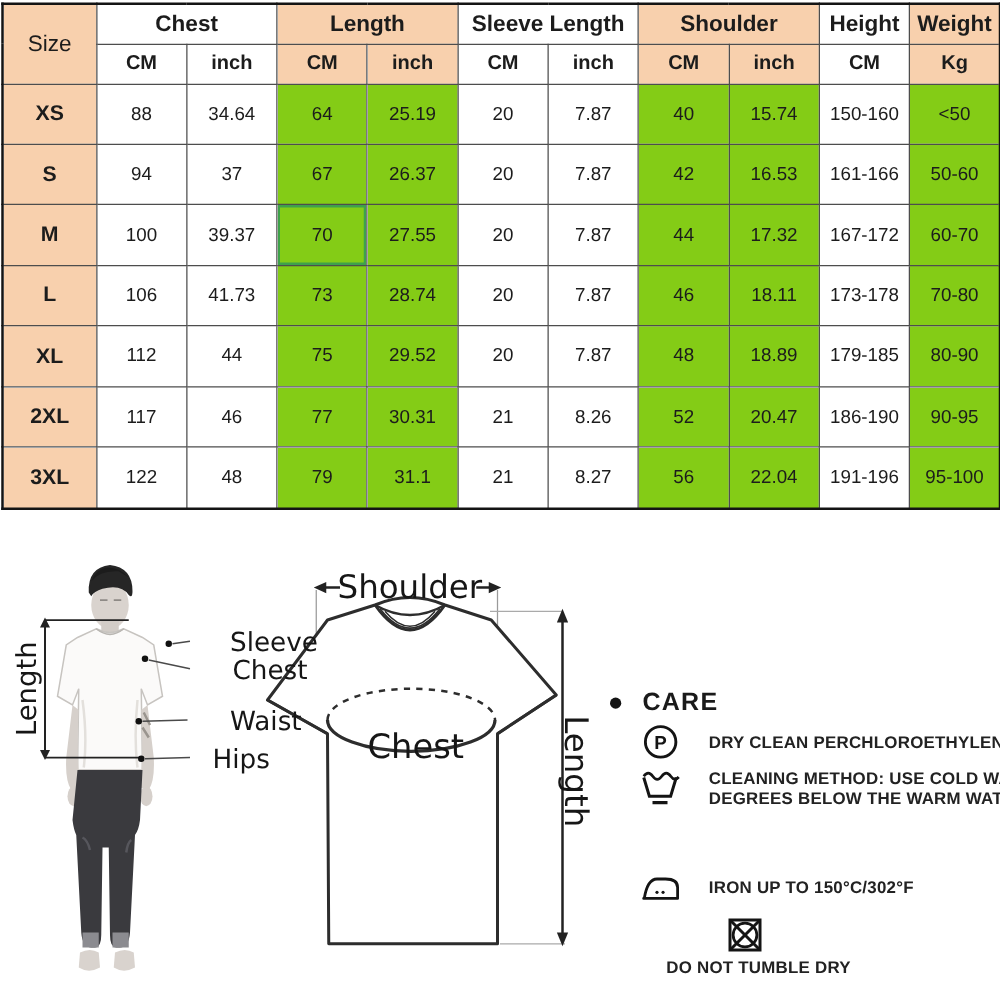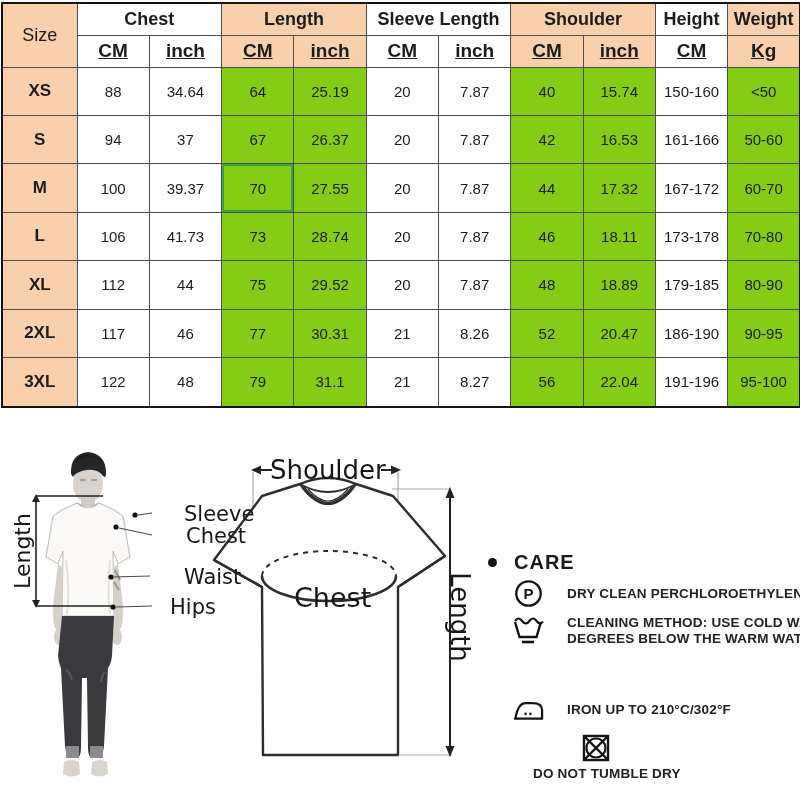--- a/index.html
+++ b/index.html
@@ -15,21 +15,21 @@
     border-collapse:collapse;table-layout:fixed;
     border:2px solid #141414;
     color:#1c1c1c;
   }
   table.size-chart th, table.size-chart td{
     border:1px solid #4d4d4d;text-align:center;vertical-align:middle;
     padding:0;overflow:hidden;
   }
   thead tr{height:32px;}
   th.group{font-size:18px;font-weight:bold;}
-  th.sub{font-size:19px;font-weight:bold;text-decoration:underline;}
+  th.sub{font-size:16px;font-weight:bold;}
   td.size-col{font-size:17px;font-weight:bold;}
   th.size-head{font-size:18px;font-weight:normal;}
   tbody td{font-size:15px;}
   .peach{background:#f8d0ad;}
   .peach-light{background:#84cc16;}
   .white{background:#ffffff;}
   td.highlight{box-shadow:inset 0 0 0 2px #3ea24a;}
 
   
   .guide{position:absolute;top:410px;left:0;width:800px;height:390px;}
@@ -312,21 +312,21 @@
 
 
     <div class="care-item" style="top:287px;">
       <span class="cicon">
         <svg width="33" height="26" viewBox="0 0 34 26">
           <path d="M3,22 L31,22 L31,13 C31,8 27,6 21,6 L14,6 C8,6 5,13 3.5,22 Z" fill="none" stroke="#141414" stroke-width="2.3" stroke-linejoin="round"></path>
           <circle cx="14" cy="17" r="1.3" fill="#141414"></circle>
           <circle cx="19" cy="17" r="1.3" fill="#141414"></circle>
         </svg>
       </span>
-      <span class="care-text">IRON UP TO 210°C/302°F</span>
+      <span class="care-text">IRON UP TO 150°C/302°F</span>
     </div>
 
     <div class="care-item" style="top:322px;flex-direction:column;">
       <span class="cicon">
         <svg width="32" height="32" viewBox="0 0 32 32">
           <rect x="4" y="4" width="24" height="24" fill="none" stroke="#141414" stroke-width="2.4"></rect>
           <circle cx="16" cy="16" r="9.5" fill="none" stroke="#141414" stroke-width="2.2"></circle>
           <line x1="4" y1="4" x2="28" y2="28" stroke="#141414" stroke-width="2.4"></line>
           <line x1="28" y1="4" x2="4" y2="28" stroke="#141414" stroke-width="2.4"></line>
         </svg>

